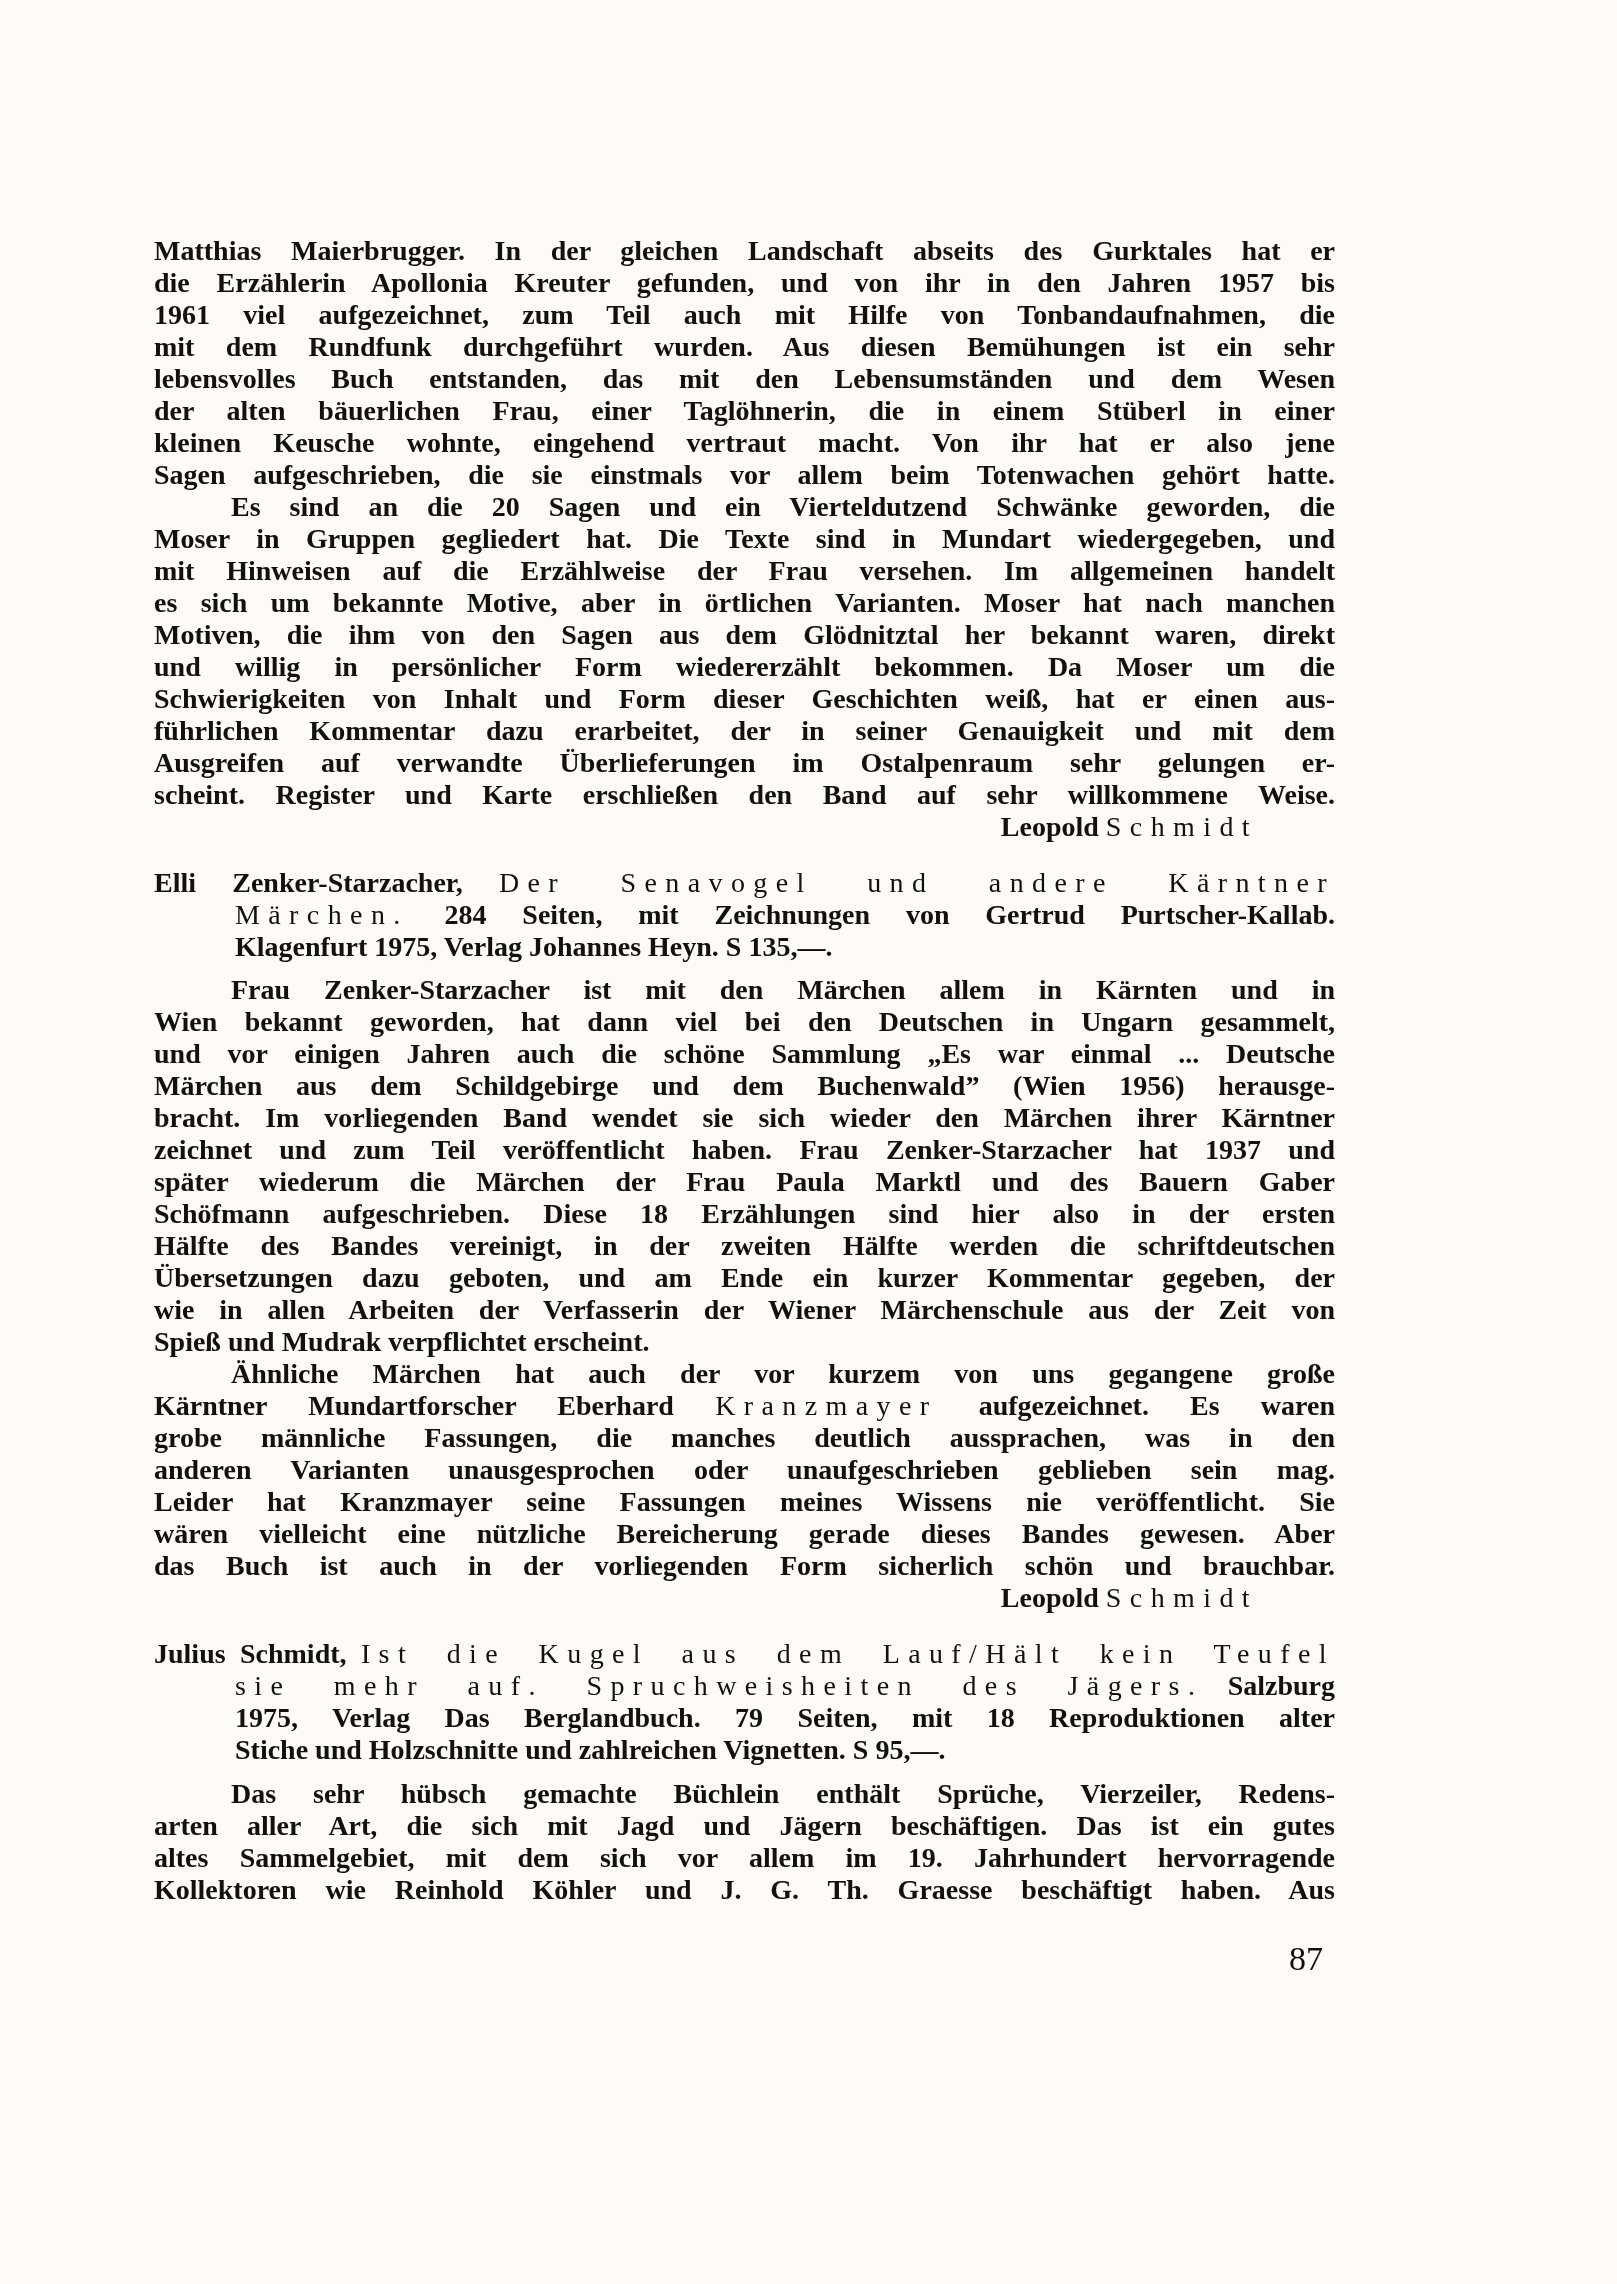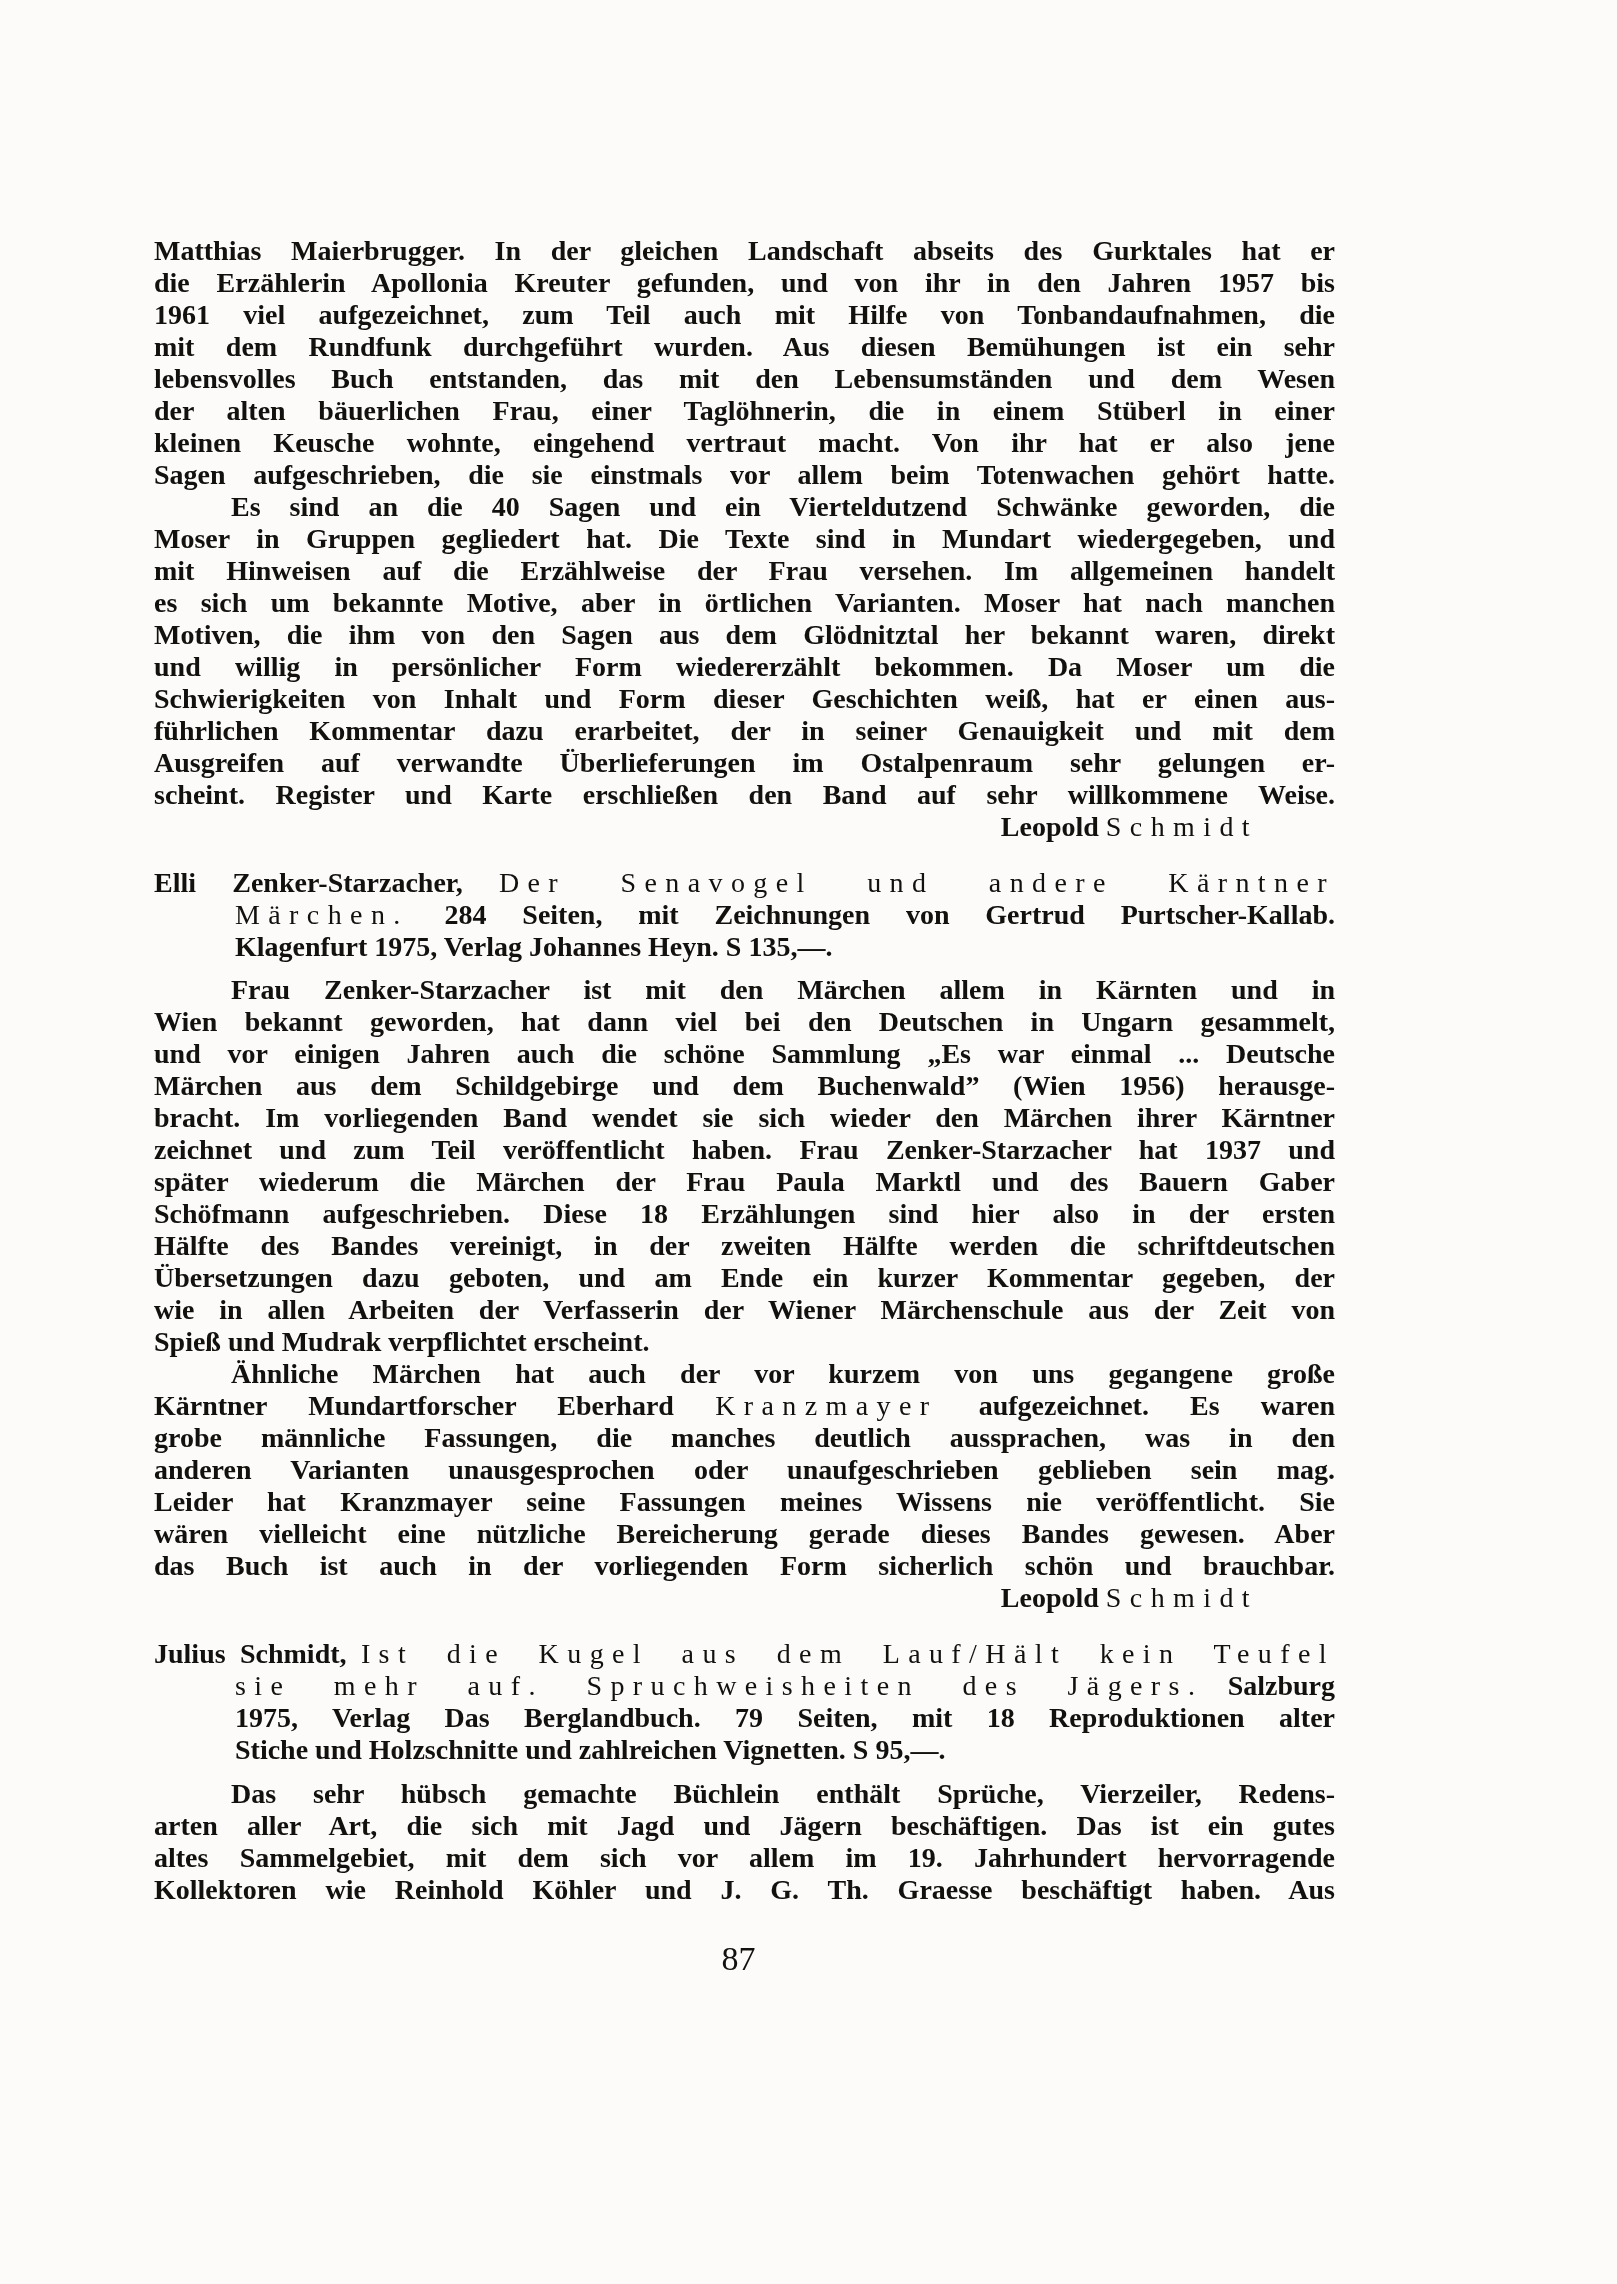--- a/index.html
+++ b/index.html
@@ -43,21 +43,21 @@
     padding-right: 77px;
   }
   .seg-normal { font-weight: bold; }
   .seg-bold { font-weight: bold; }
   .seg-spaced {
     letter-spacing: 0.30em;
     word-spacing: 0.35em;
   }
   .page-number {
     margin-top: 34px;
-    text-align: center;
+    text-align: right;
     padding-right: 12px;
     font-size: 34px;
     line-height: 37px;
   }
 </style>
 </head>
 <body>
 
 <div class="page">
   <div>
@@ -65,21 +65,21 @@
         <div class="line j"><span class="seg-normal">Matthias Maierbrugger. In der gleichen Landschaft abseits des Gurktales hat er</span></div>
         <div class="line j"><span class="seg-normal">die Erzählerin Apollonia Kreuter gefunden, und von ihr in den Jahren 1957 bis</span></div>
         <div class="line j"><span class="seg-normal">1961 viel aufgezeichnet, zum Teil auch mit Hilfe von Tonbandaufnahmen, die</span></div>
         <div class="line j"><span class="seg-normal">mit dem Rundfunk durchgeführt wurden. Aus diesen Bemühungen ist ein sehr</span></div>
         <div class="line j"><span class="seg-normal">lebensvolles Buch entstanden, das mit den Lebensumständen und dem Wesen</span></div>
         <div class="line j"><span class="seg-normal">der alten bäuerlichen Frau, einer Taglöhnerin, die in einem Stüberl in einer</span></div>
         <div class="line j"><span class="seg-normal">kleinen Keusche wohnte, eingehend vertraut macht. Von ihr hat er also jene</span></div>
         <div class="line j"><span class="seg-normal">Sagen aufgeschrieben, die sie einstmals vor allem beim Totenwachen gehört hatte.</span></div>
       </div>
       <div class="para">
-        <div class="line j indent"><span class="seg-normal">Es sind an die 40 Sagen und ein Vierteldutzend Schwänke geworden, die</span></div>
+        <div class="line j indent"><span class="seg-normal">Es sind an die 20 Sagen und ein Vierteldutzend Schwänke geworden, die</span></div>
         <div class="line j"><span class="seg-normal">Moser in Gruppen gegliedert hat. Die Texte sind in Mundart wiedergegeben, und</span></div>
         <div class="line j"><span class="seg-normal">mit Hinweisen auf die Erzählweise der Frau versehen. Im allgemeinen handelt</span></div>
         <div class="line j"><span class="seg-normal">es sich um bekannte Motive, aber in örtlichen Varianten. Moser hat nach manchen</span></div>
         <div class="line j"><span class="seg-normal">Motiven, die ihm von den Sagen aus dem Glödnitztal her bekannt waren, direkt</span></div>
         <div class="line j"><span class="seg-normal">und willig in persönlicher Form wiedererzählt bekommen. Da Moser um die</span></div>
         <div class="line j"><span class="seg-normal">Schwierigkeiten von Inhalt und Form dieser Geschichten weiß, hat er einen aus-</span></div>
         <div class="line j"><span class="seg-normal">führlichen Kommentar dazu erarbeitet, der in seiner Genauigkeit und mit dem</span></div>
         <div class="line j"><span class="seg-normal">Ausgreifen auf verwandte Überlieferungen im Ostalpenraum sehr gelungen er-</span></div>
         <div class="line j"><span class="seg-normal">scheint. Register und Karte erschließen den Band auf sehr willkommene Weise.</span></div>
       </div>

